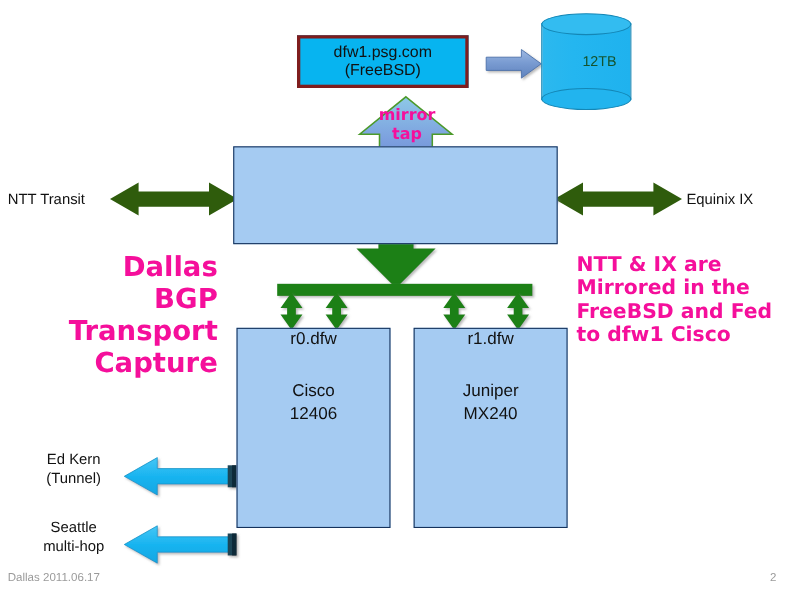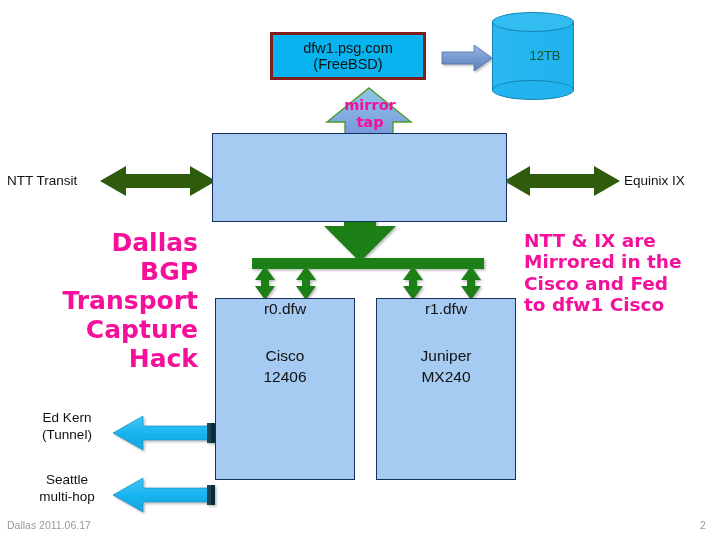--- a/index.html
+++ b/index.html
@@ -271,27 +271,26 @@
     <span class="router-name">r1.dfw</span>
     <span class="router-vendor">Juniper</span>
     <span class="router-model">MX240</span>
   </div>
 
   <div class="abs magenta" id="title-left">
     <div>Dallas</div>
     <div>BGP</div>
     <div>Transport</div>
     <div>Capture</div>
-    <div>Hack</div>
   </div>
 
   <div class="abs magenta" id="note-right">
     <div>NTT &amp; IX are</div>
     <div>Mirrored in the</div>
-    <div>Cisco and Fed</div>
+    <div>FreeBSD and Fed</div>
     <div>to dfw1 Cisco</div>
   </div>
 
   <div class="abs lbl-black two" style="left:22px; top:410px; width:90px;">
     <div>Ed Kern</div>
     <div>(Tunnel)</div>
   </div>
   <div class="abs lbl-black two" style="left:22px; top:472px; width:90px;">
     <div>Seattle</div>
     <div>multi-hop</div>

